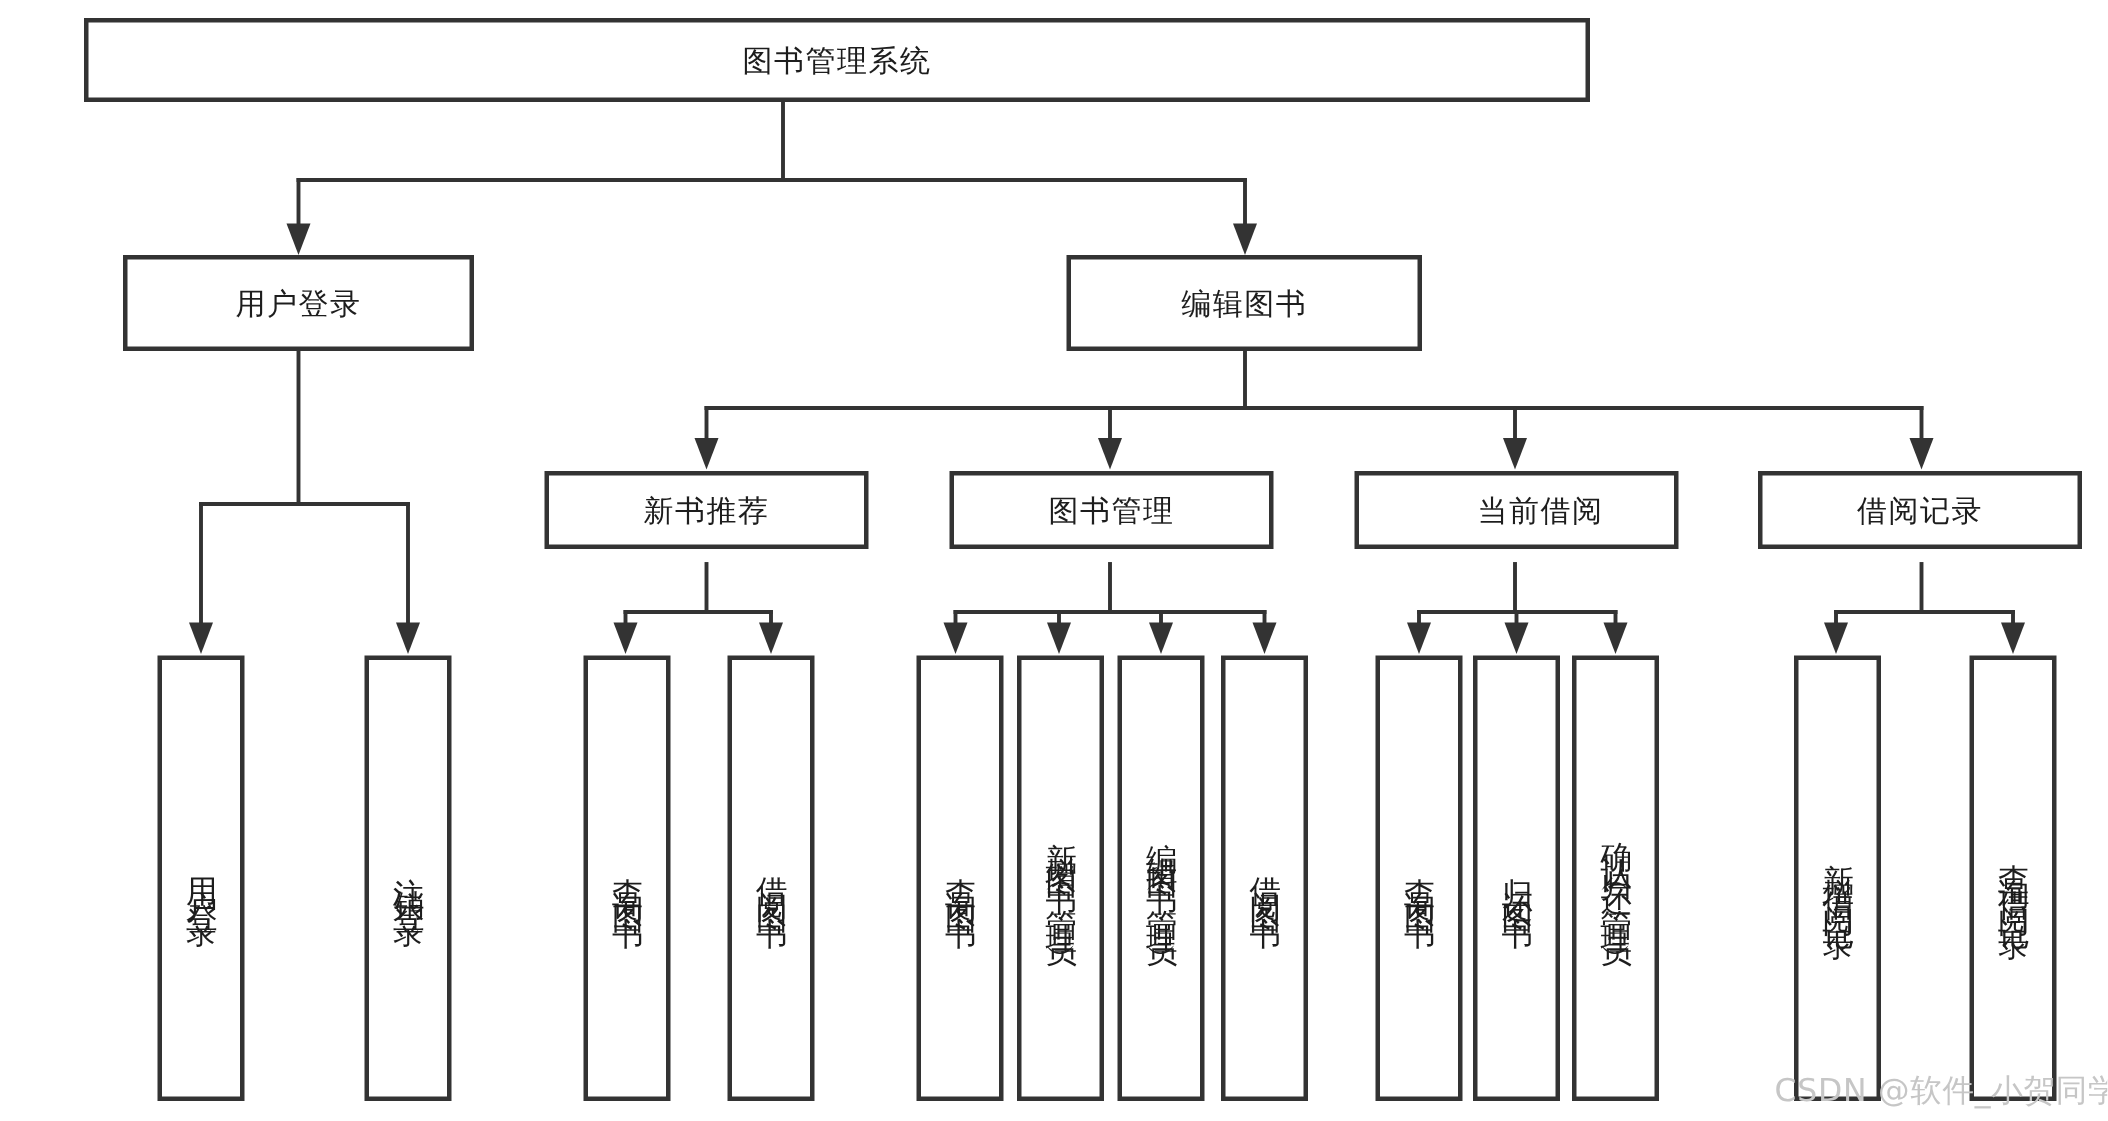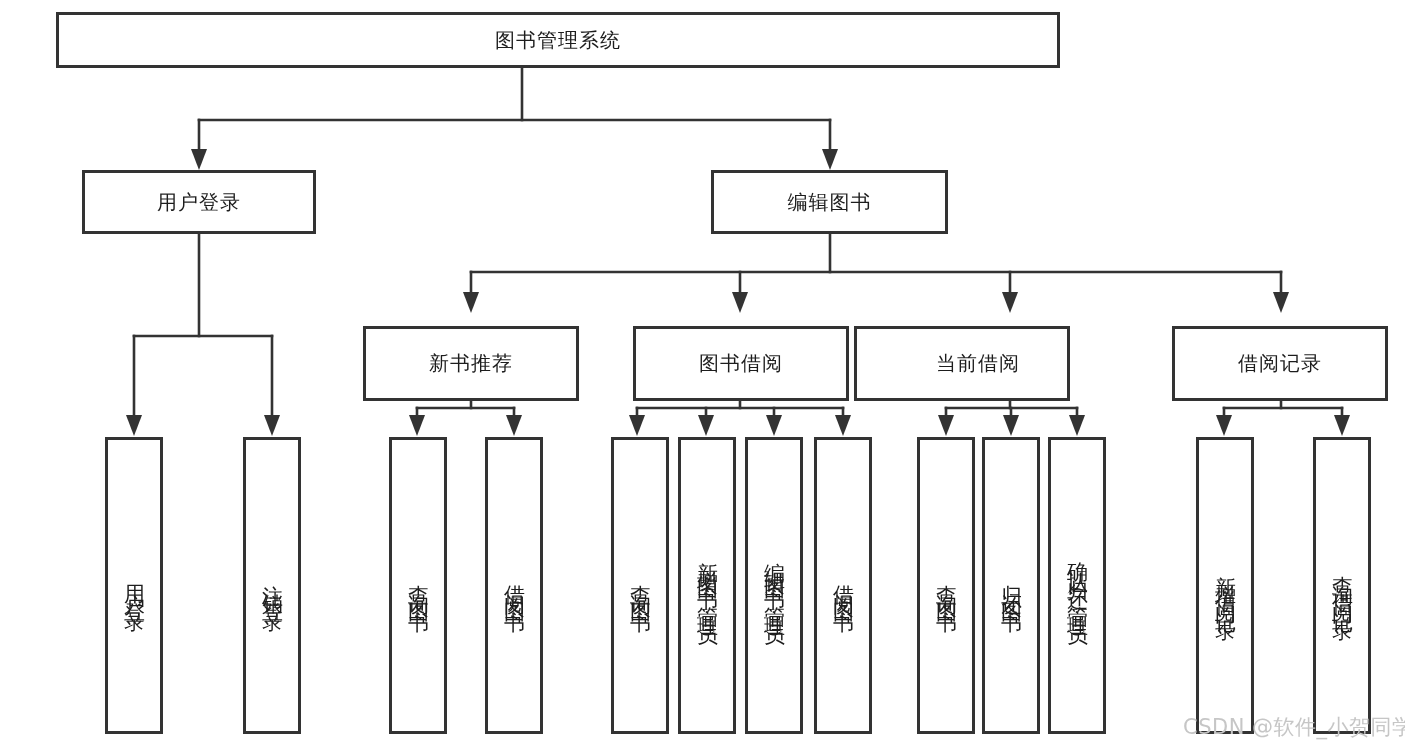--- a/index.html
+++ b/index.html
@@ -32,24 +32,24 @@
     justify-content: center;
     color: #1d1d1d;
     font-size: 20px;
     letter-spacing: 1px;
     text-align: center;
     z-index: 2;
   }
   .root-box   { left: 20px;  top: 12px;  width: 1004px; height: 56px; margin-left: 36px; }
   .lv2-a      { left: 82px;  top: 170px; width: 234px;  height: 64px; }
   .lv2-b      { left: 711px; top: 170px; width: 237px;  height: 64px; }
-  .lv3        { top: 314px;  width: 216px; height: 75px; margin-top: 12px; }
+  .lv3        { top: 314px;  width: 216px; height: 52px; }
   .lv3-a      { left: 363px; }
   .lv3-b      { left: 633px; }
-  .lv3-c      { left: 854px; padding-left: 32px; }
+  .lv3-c      { left: 903px; padding-left: 32px; }
   .lv3-d      { left: 1172px; }
   .leaf {
     top: 437px;
     width: 58px;
     height: 297px;
     z-index: 1;
   }
   .leaf .vtext {
     writing-mode: vertical-rl;
     text-orientation: mixed;
@@ -161,21 +161,21 @@
     <span>用户登录</span>
   </div>
   <div class="node lv2-b">
     <span>编辑图书</span>
   </div>
 
   <div class="node lv3 lv3-a">
     <span>新书推荐</span>
   </div>
   <div class="node lv3 lv3-b">
-    <span>图书借阅</span>
+    <span>图书管理</span>
   </div>
   <div class="node lv3 lv3-c">
     <span>当前借阅</span>
   </div>
   <div class="node lv3 lv3-d">
     <span>借阅记录</span>
   </div>
 
   <div class="node leaf lf-1">
     <span class="vtext">用户登录</span>

